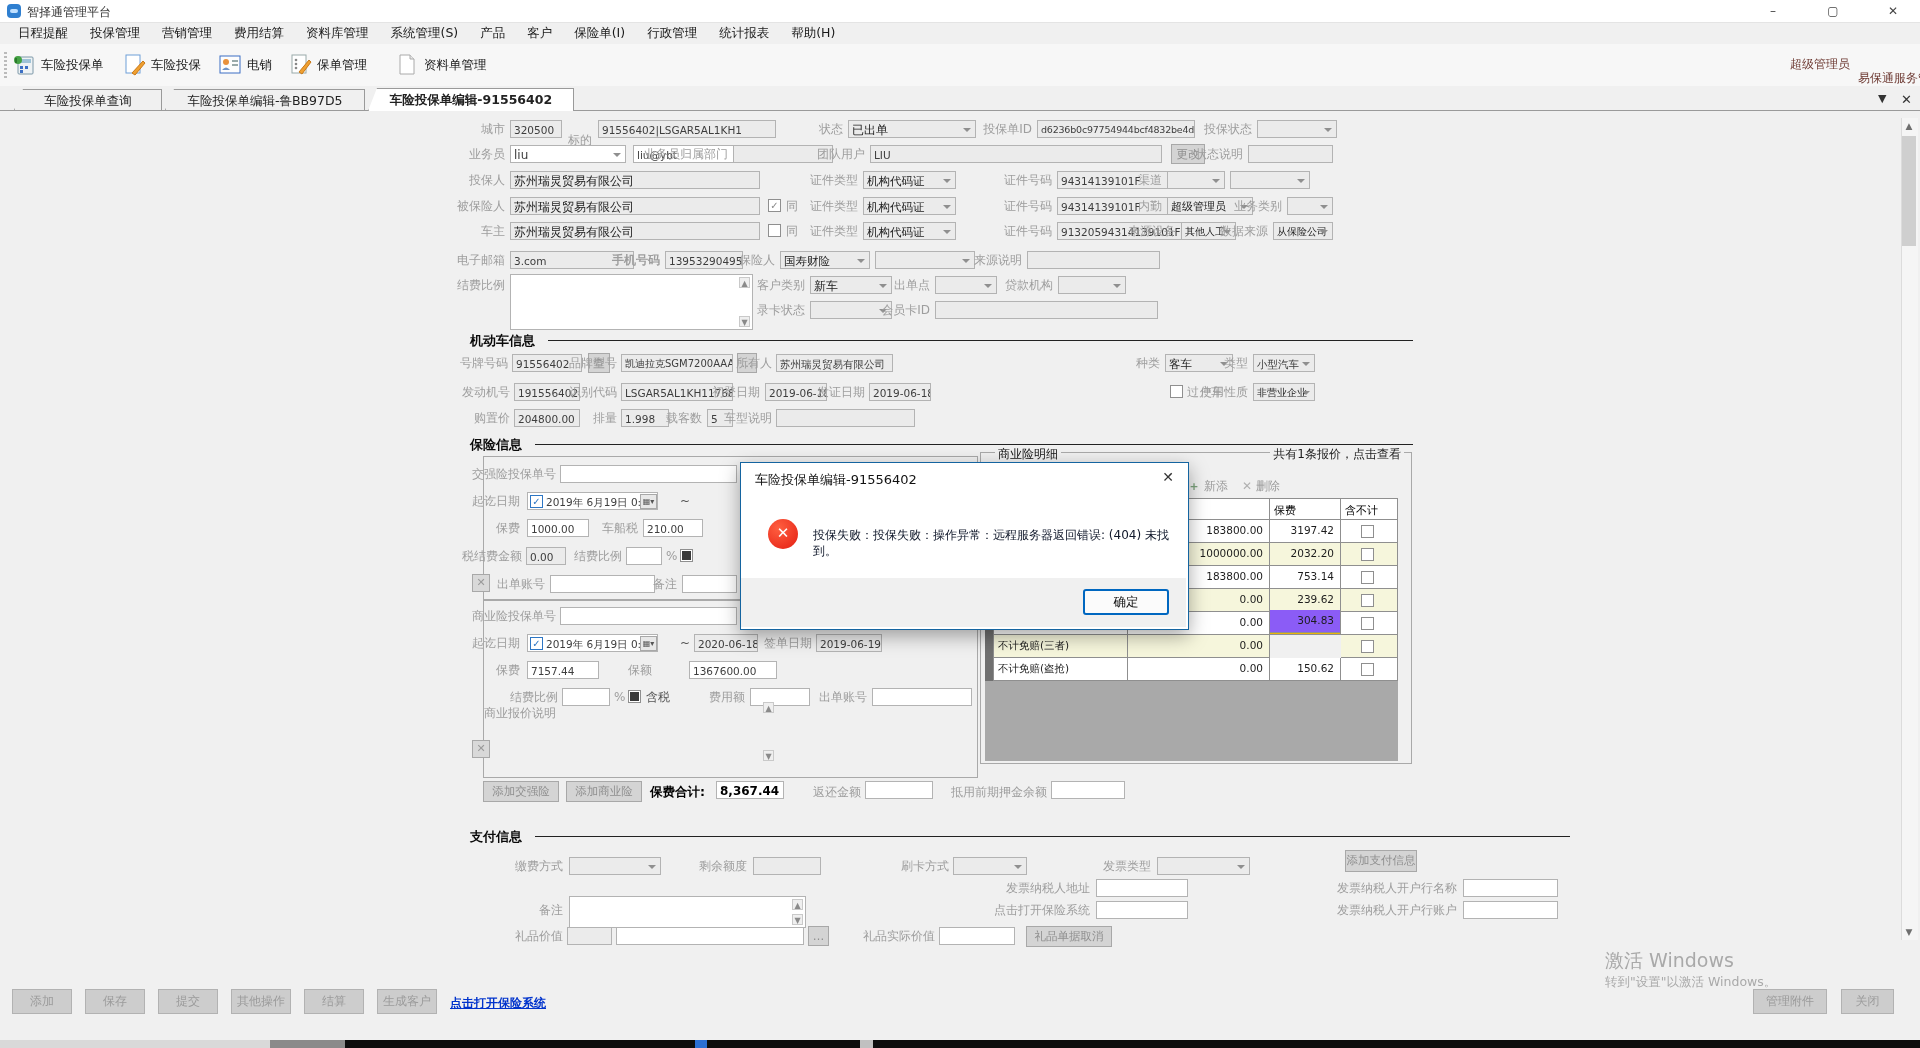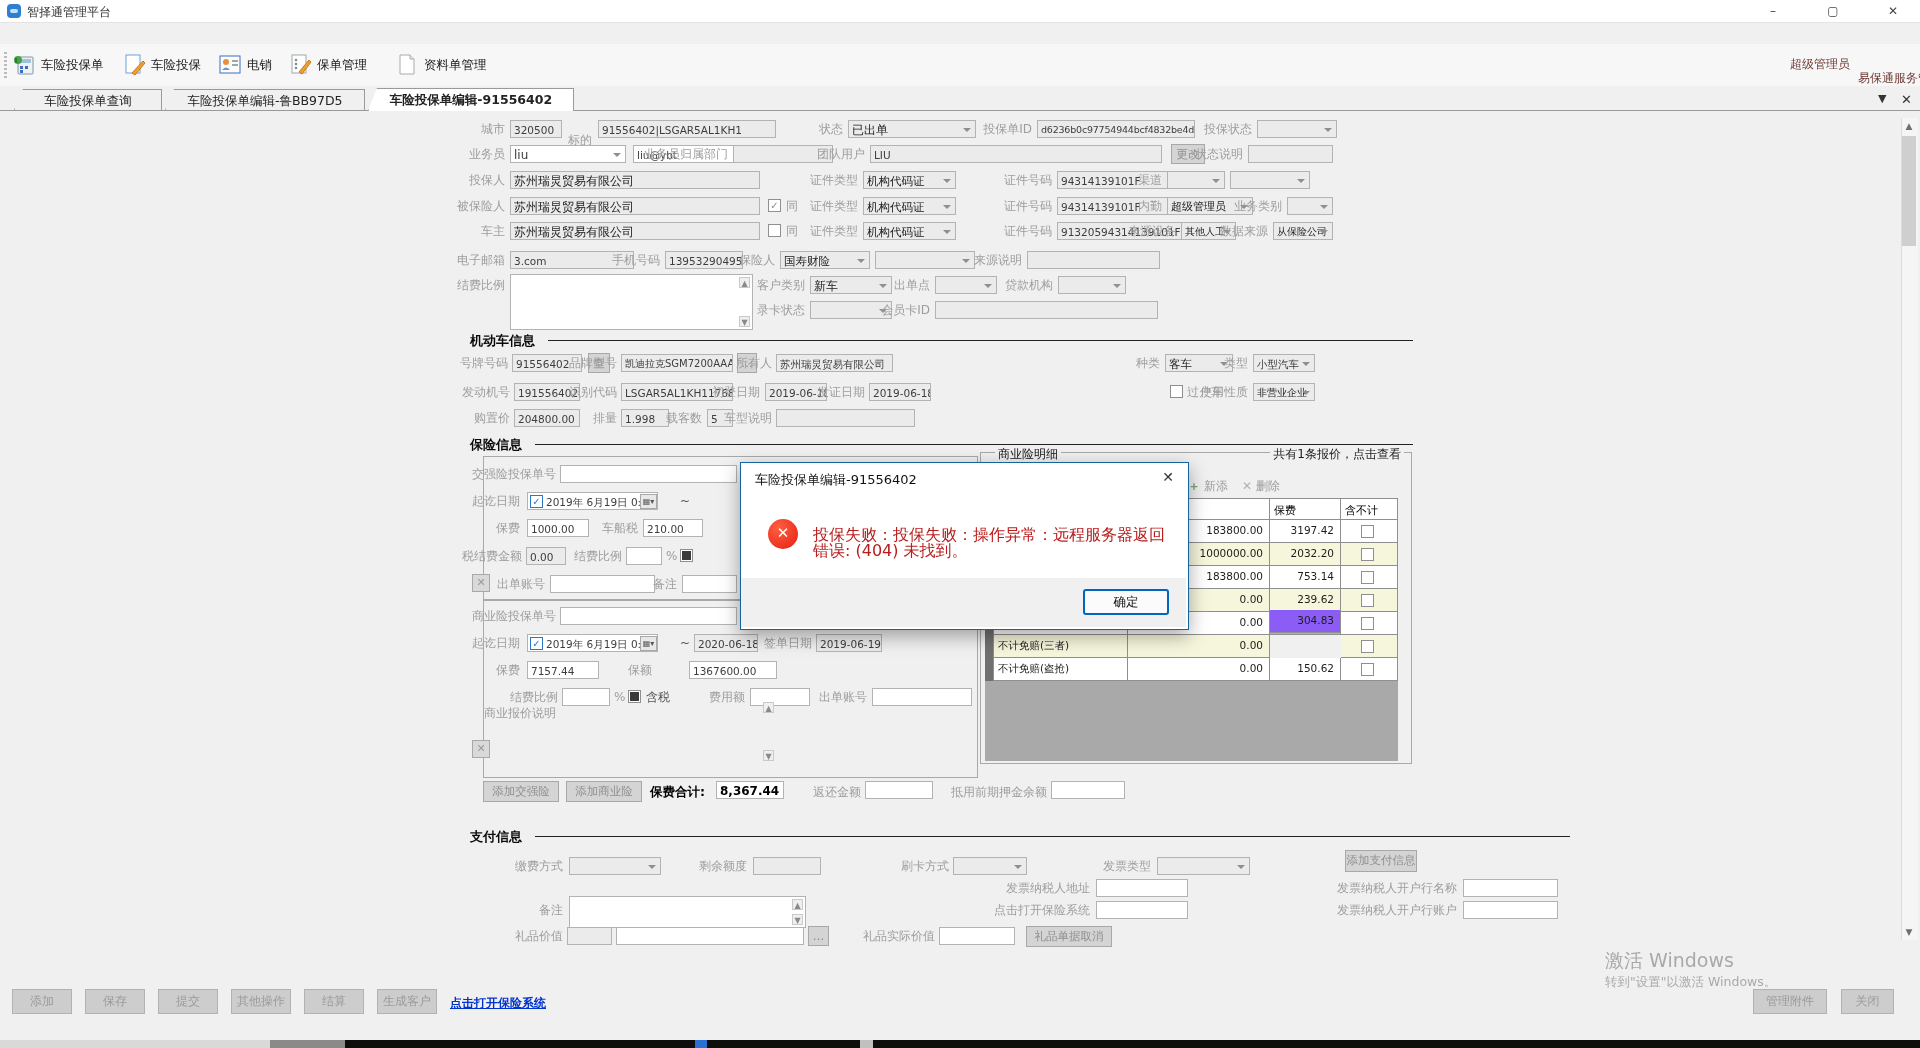--- a/index.html
+++ b/index.html
@@ -47,21 +47,21 @@
   .sarr{position:absolute;right:2px;width:11px;height:11px;font-size:8px;color:#8a8a8a;text-align:center;line-height:11px;background:#efefef;border:1px solid #c9c9c9;box-sizing:border-box;}
   
   .cell{position:absolute;box-sizing:border-box;border-right:1px solid #8f8f8f;border-bottom:1px solid #8f8f8f;font-size:10.5px;color:#1c1c1c;padding:4px 4px 0 4px;overflow:hidden;white-space:nowrap;}
   .hdr{font-size:11px;color:#000;background:#fff;}
   .num{text-align:right;padding-right:6px;}
   
   .dialog{position:absolute;left:740px;top:462px;width:447px;height:166px;background:#fff;border:1px solid #1464a0;box-shadow:0 6px 18px rgba(0,0,0,.35);z-index:50;}
   .dtitle{position:absolute;left:14px;top:8px;font-size:13px;color:#111;}
   .dclose{position:absolute;right:14px;top:6px;font-size:14px;color:#333;}
   .erricon{position:absolute;left:27px;top:56px;width:30px;height:30px;border-radius:50%;background:radial-gradient(circle at 35% 30%,#ff5f40,#e41e12);color:#fff;font-size:15px;font-weight:bold;text-align:center;line-height:29px;}
-  .dmsg{position:absolute;left:72px;top:64px;width:360px;font-size:16px;color:#b91c1c;line-height:16px;}
+  .dmsg{position:absolute;left:72px;top:64px;width:360px;font-size:12px;color:#0f172a;line-height:16px;}
   .dfoot{position:absolute;left:0;top:115px;width:445px;height:49px;background:#f0f0f0;}
   .okbtn{position:absolute;left:342px;top:126px;width:86px;height:26px;background:#fbfbfb;border:2px solid #0067c0;border-radius:3px;box-sizing:border-box;font-size:12.5px;color:#111;text-align:center;line-height:22px;}
   
   .bb{position:absolute;top:989px;width:60px;height:25px;background:#cdcdcd;border:1px solid #b2b2b2;box-sizing:border-box;color:#9b9b9b;font-size:12px;text-align:center;line-height:23px;}
   .link{position:absolute;top:995px;font-size:12px;color:#0033cc;text-decoration:underline;font-weight:bold;}
   .wm1{position:absolute;left:1605px;top:948px;font-size:19px;color:#a9a9a9;}
   .wm2{position:absolute;left:1605px;top:974px;font-size:12.5px;color:#a9a9a9;}
   .taskbar{position:absolute;left:0;top:1040px;width:1920px;height:8px;background:#0d0d0d;}
   .scroll{position:absolute;left:1901px;top:118px;width:16px;height:822px;background:#f5f5f5;border-left:1px solid #dcdcdc;}
   .thumb{position:absolute;left:1902px;top:136px;width:14px;height:110px;background:#cfcfcf;}
@@ -75,20 +75,34 @@
 <div class="screen">
 
   <div class="titlebar">
     <span class="appicon"></span>
     <span class="apptitle">智择通管理平台</span>
     <span class="wbtn" style="left:1756px;">–</span>
     <span class="wbtn" style="left:1816px;">▢</span>
     <span class="wbtn" style="left:1876px;">✕</span>
   </div>
 
+  <div class="menubar">
+    <span>日程提醒</span>
+    <span>投保管理</span>
+    <span>营销管理</span>
+    <span>费用结算</span>
+    <span>资料库管理</span>
+    <span>系统管理(S)</span>
+    <span>产品</span>
+    <span>客户</span>
+    <span>保险单(I)</span>
+    <span>行政管理</span>
+    <span>统计报表</span>
+    <span>帮助(H)</span>
+  </div>
 
   <div class="toolbar">
     <span class="grip"></span>
     <div class="titem" style="left:12px;">
       <span>
           <svg width="24" height="24">
             <rect x="6" y="4" width="15" height="17" rx="1" fill="#eef2f4" stroke="#7d98a8"></rect>
             <rect x="8" y="6" width="11" height="4" fill="#9fc3d8"></rect>
             <rect x="8" y="13" width="3" height="3" fill="#3c6fc4"></rect>
             <rect x="13" y="13" width="3" height="3" fill="#3c6fc4"></rect>
@@ -206,21 +220,21 @@
   <div class="v ro dd" style="left:863px;top:222px;width:93px;font-size:11.5px;color:#222;">机构代码证</div>
   <span class="lr" style="right:868px;top:223px;">证件号码</span>
   <div class="v ro" style="left:1057px;top:222px;width:168px;">91320594314139101F</div>
   <span class="lr" style="right:744px;top:223px;">来源设备</span>
   <div class="v ro dd" style="left:1181px;top:222px;width:55px;font-size:10px;color:#222;">其他人工</div>
   <span class="lr" style="right:652px;top:223px;">数据来源</span>
   <div class="v ro dd" style="left:1273px;top:222px;width:60px;font-size:10px;color:#222;">从保险公司</div>
 
   <span class="lr" style="right:1415px;top:252px;">电子邮箱</span>
   <div class="v ro" style="left:510px;top:251px;width:124px;">3.com</div>
-  <span class="lr" style="right:1260px;top:252px;">手机号码</span>
+  <span class="lr" style="right:1260px;top:252px;font-weight:bold;">手机号码</span>
   <div class="v ro" style="left:665px;top:251px;width:78px;">13953290495</div>
   <span class="lr" style="right:1145px;top:252px;">保险人</span>
   <div class="v ro dd" style="left:780px;top:251px;width:90px;font-size:11.5px;color:#222;">国寿财险</div>
   <div class="v ro dd" style="left:875px;top:251px;width:100px;"></div>
   <span class="lr" style="right:898px;top:252px;">来源说明</span>
   <div class="v ro" style="left:1027px;top:251px;width:133px;"></div>
 
   <span class="lr" style="right:1415px;top:277px;">结费比例</span>
   <div class="ta ro" style="left:510px;top:274px;width:243px;height:56px;">
     <span class="sarr" style="top:2px;">▲</span>

